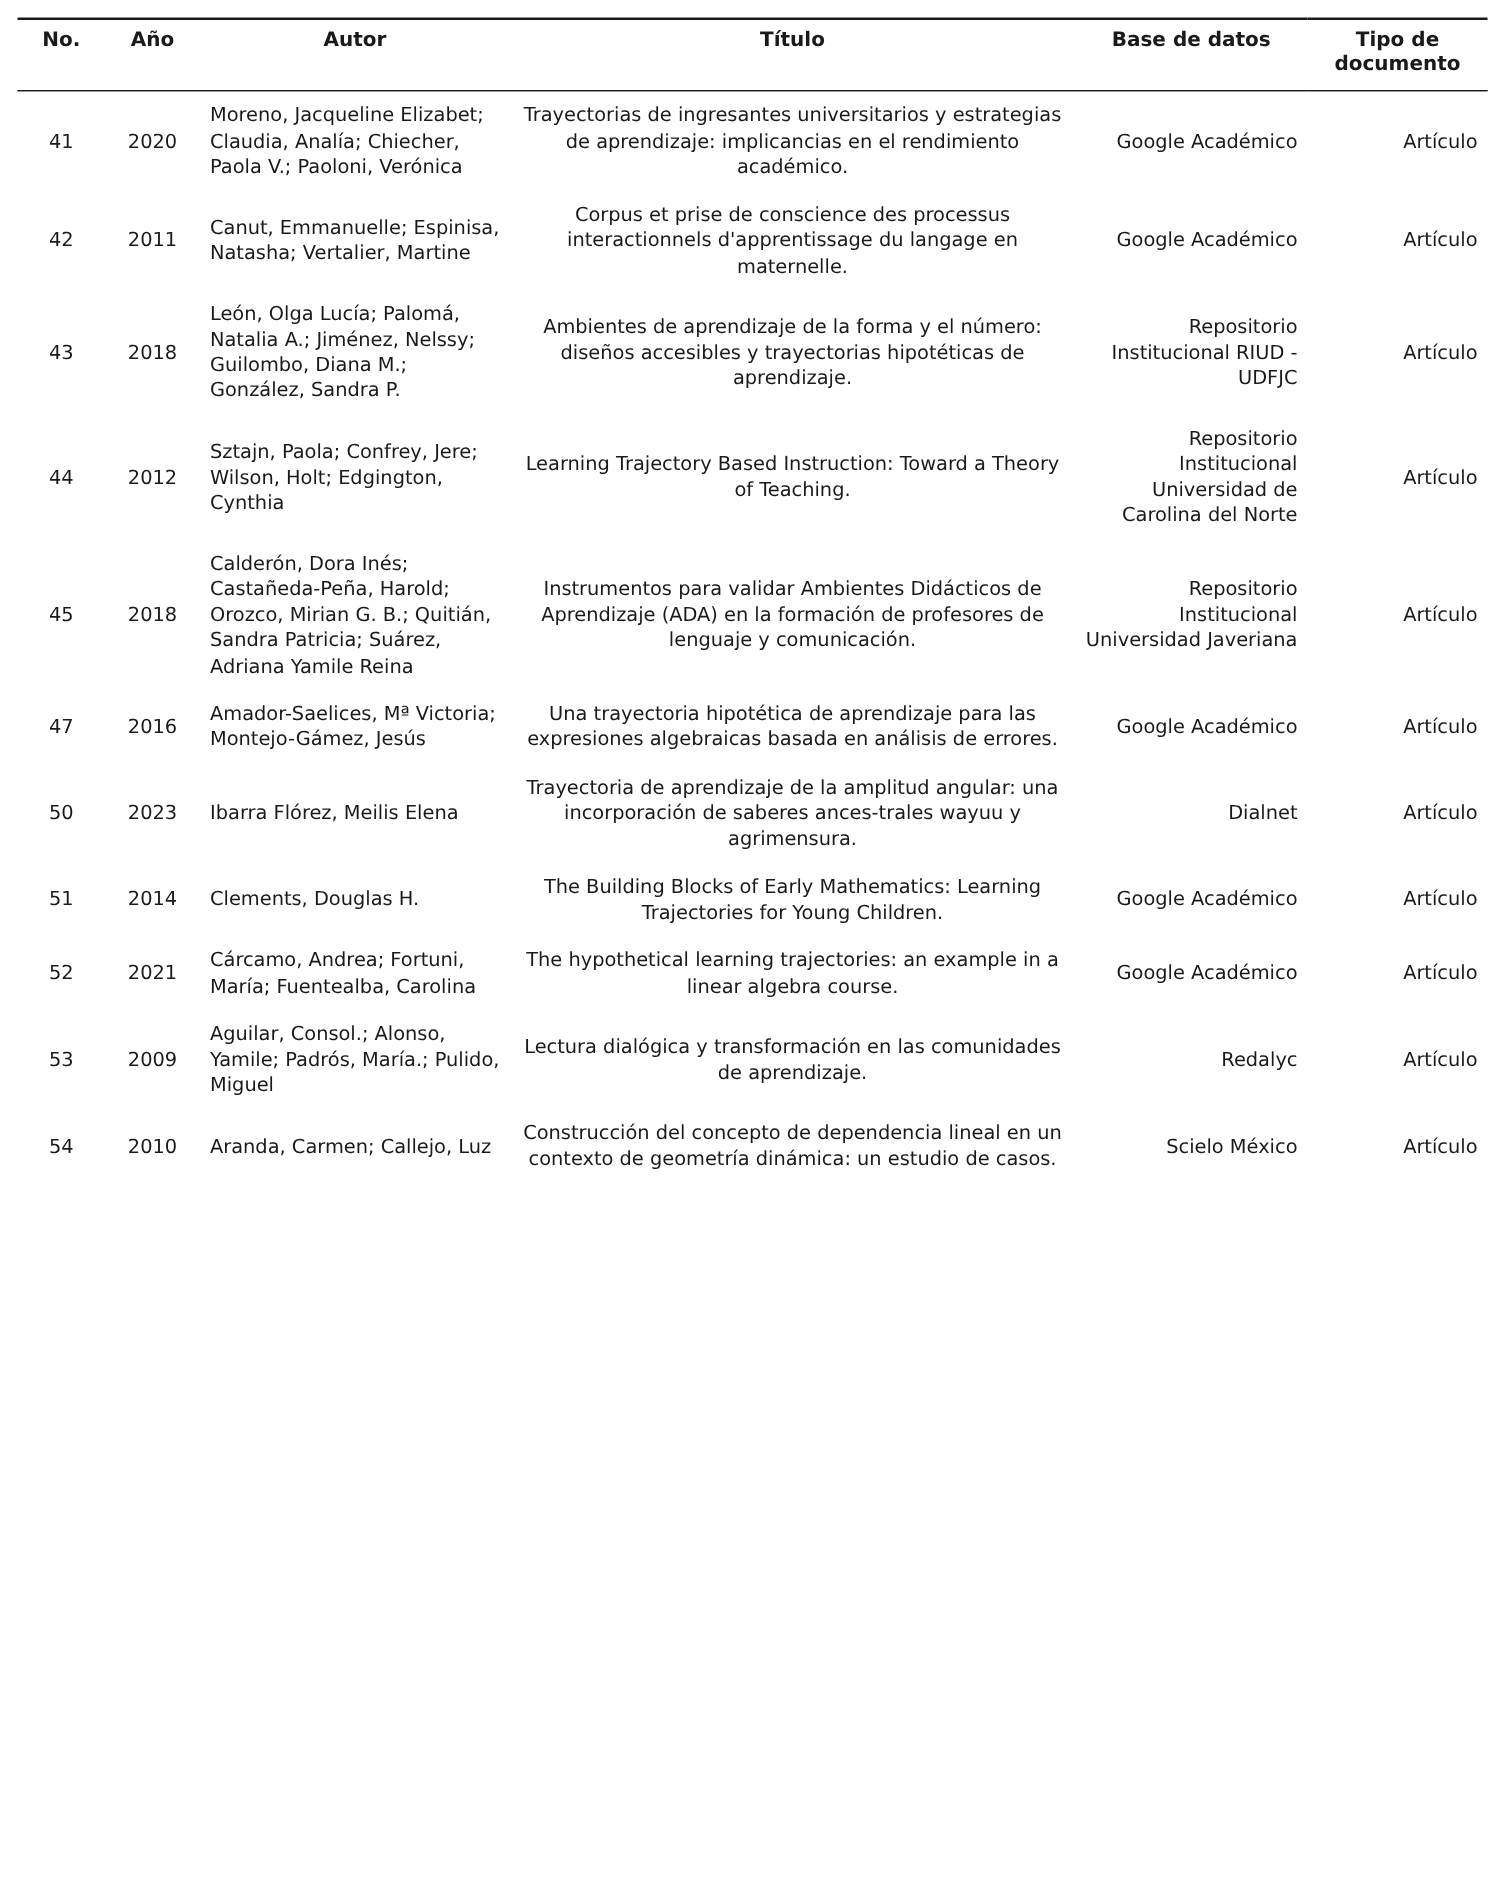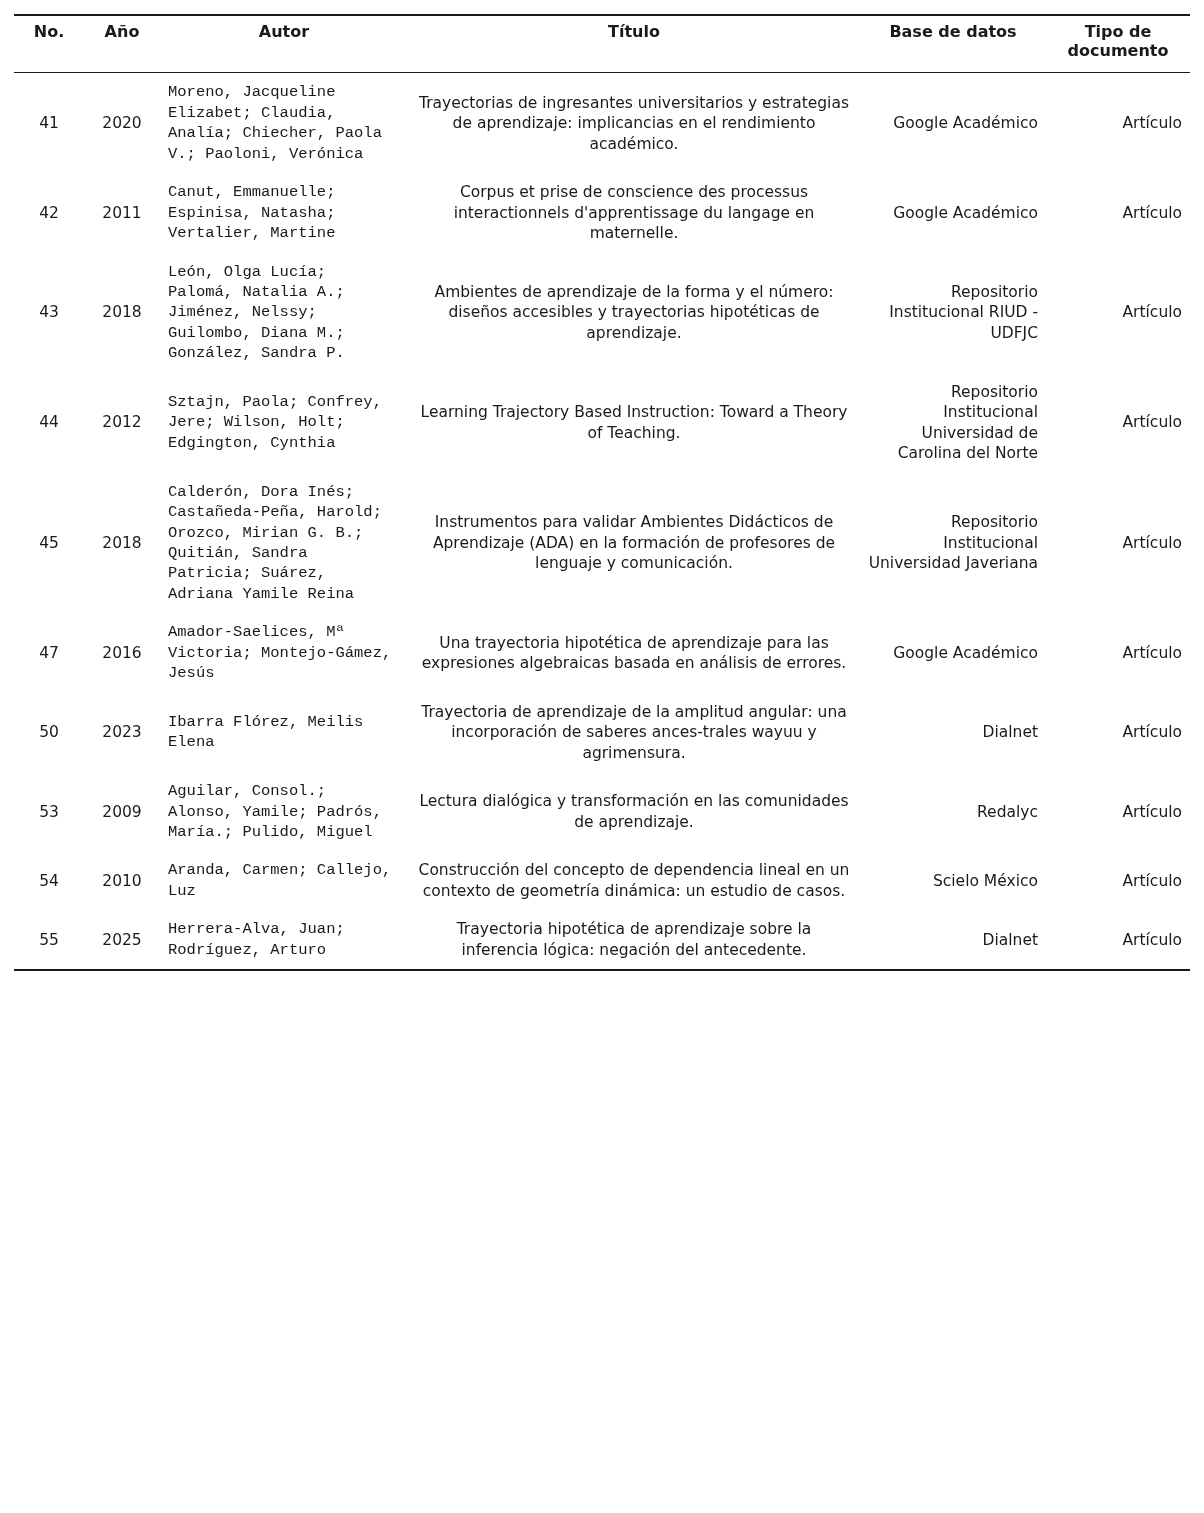--- a/index.html
+++ b/index.html
@@ -46,21 +46,20 @@
     padding: 9px 8px;
     vertical-align: middle;
     line-height: 1.32;
   }
   td.c-no, td.c-anio {
     text-align: center;
     white-space: nowrap;
   }
   td.c-autor {
     text-align: left;
-    font-family: Liberation Mono, monospace;
   }
   td.c-titulo {
     text-align: center;
   }
   td.c-base, td.c-tipo {
     text-align: right;
   }
   col.w-no    { width: 70px; }
   col.w-anio  { width: 76px; }
   col.w-autor { width: 248px; }
@@ -142,38 +141,46 @@
       </tr>
       <tr>
         <td class="c-no">50</td>
         <td class="c-anio">2023</td>
         <td class="c-autor">Ibarra Flórez, Meilis Elena</td>
         <td class="c-titulo">Trayectoria de aprendizaje de la amplitud angular: una incorporación de saberes ances-trales wayuu y agrimensura.</td>
         <td class="c-base">Dialnet</td>
         <td class="c-tipo">Artículo</td>
       </tr>
       <tr>
+        <td class="c-no">51</td>
+        <td class="c-anio">2014</td>
+        <td class="c-autor">Clements, Douglas H.</td>
+        <td class="c-titulo">The Building Blocks of Early Mathematics: Learning Trajectories for Young Children.</td>
+        <td class="c-base">Google Académico</td>
+        <td class="c-tipo">Artículo</td>
+      </tr>
+      <tr>
+        <td class="c-no">52</td>
+        <td class="c-anio">2021</td>
+        <td class="c-autor">Cárcamo, Andrea; Fortuni, María; Fuentealba, Carolina</td>
+        <td class="c-titulo">The hypothetical learning trajectories: an example in a linear algebra course.</td>
+        <td class="c-base">Google Académico</td>
+        <td class="c-tipo">Artículo</td>
+      </tr>
+      <tr>
         <td class="c-no">53</td>
         <td class="c-anio">2009</td>
         <td class="c-autor">Aguilar, Consol.; Alonso, Yamile; Padrós, María.; Pulido, Miguel</td>
         <td class="c-titulo">Lectura dialógica y transformación en las comunidades de aprendizaje.</td>
         <td class="c-base">Redalyc</td>
         <td class="c-tipo">Artículo</td>
       </tr>
       <tr>
         <td class="c-no">54</td>
         <td class="c-anio">2010</td>
         <td class="c-autor">Aranda, Carmen; Callejo, Luz</td>
         <td class="c-titulo">Construcción del concepto de dependencia lineal en un contexto de geometría dinámica: un estudio de casos.</td>
         <td class="c-base">Scielo México</td>
         <td class="c-tipo">Artículo</td>
       </tr>
-      <tr class="rule-bottom">
-        <td class="c-no">55</td>
-        <td class="c-anio">2025</td>
-        <td class="c-autor">Herrera-Alva, Juan; Rodríguez, Arturo</td>
-        <td class="c-titulo">Trayectoria hipotética de aprendizaje sobre la inferencia lógica: negación del antecedente.</td>
-        <td class="c-base">Dialnet</td>
-        <td class="c-tipo">Artículo</td>
-      </tr>
     </tbody>
   </table>
 </div>
 
 </body></html>

